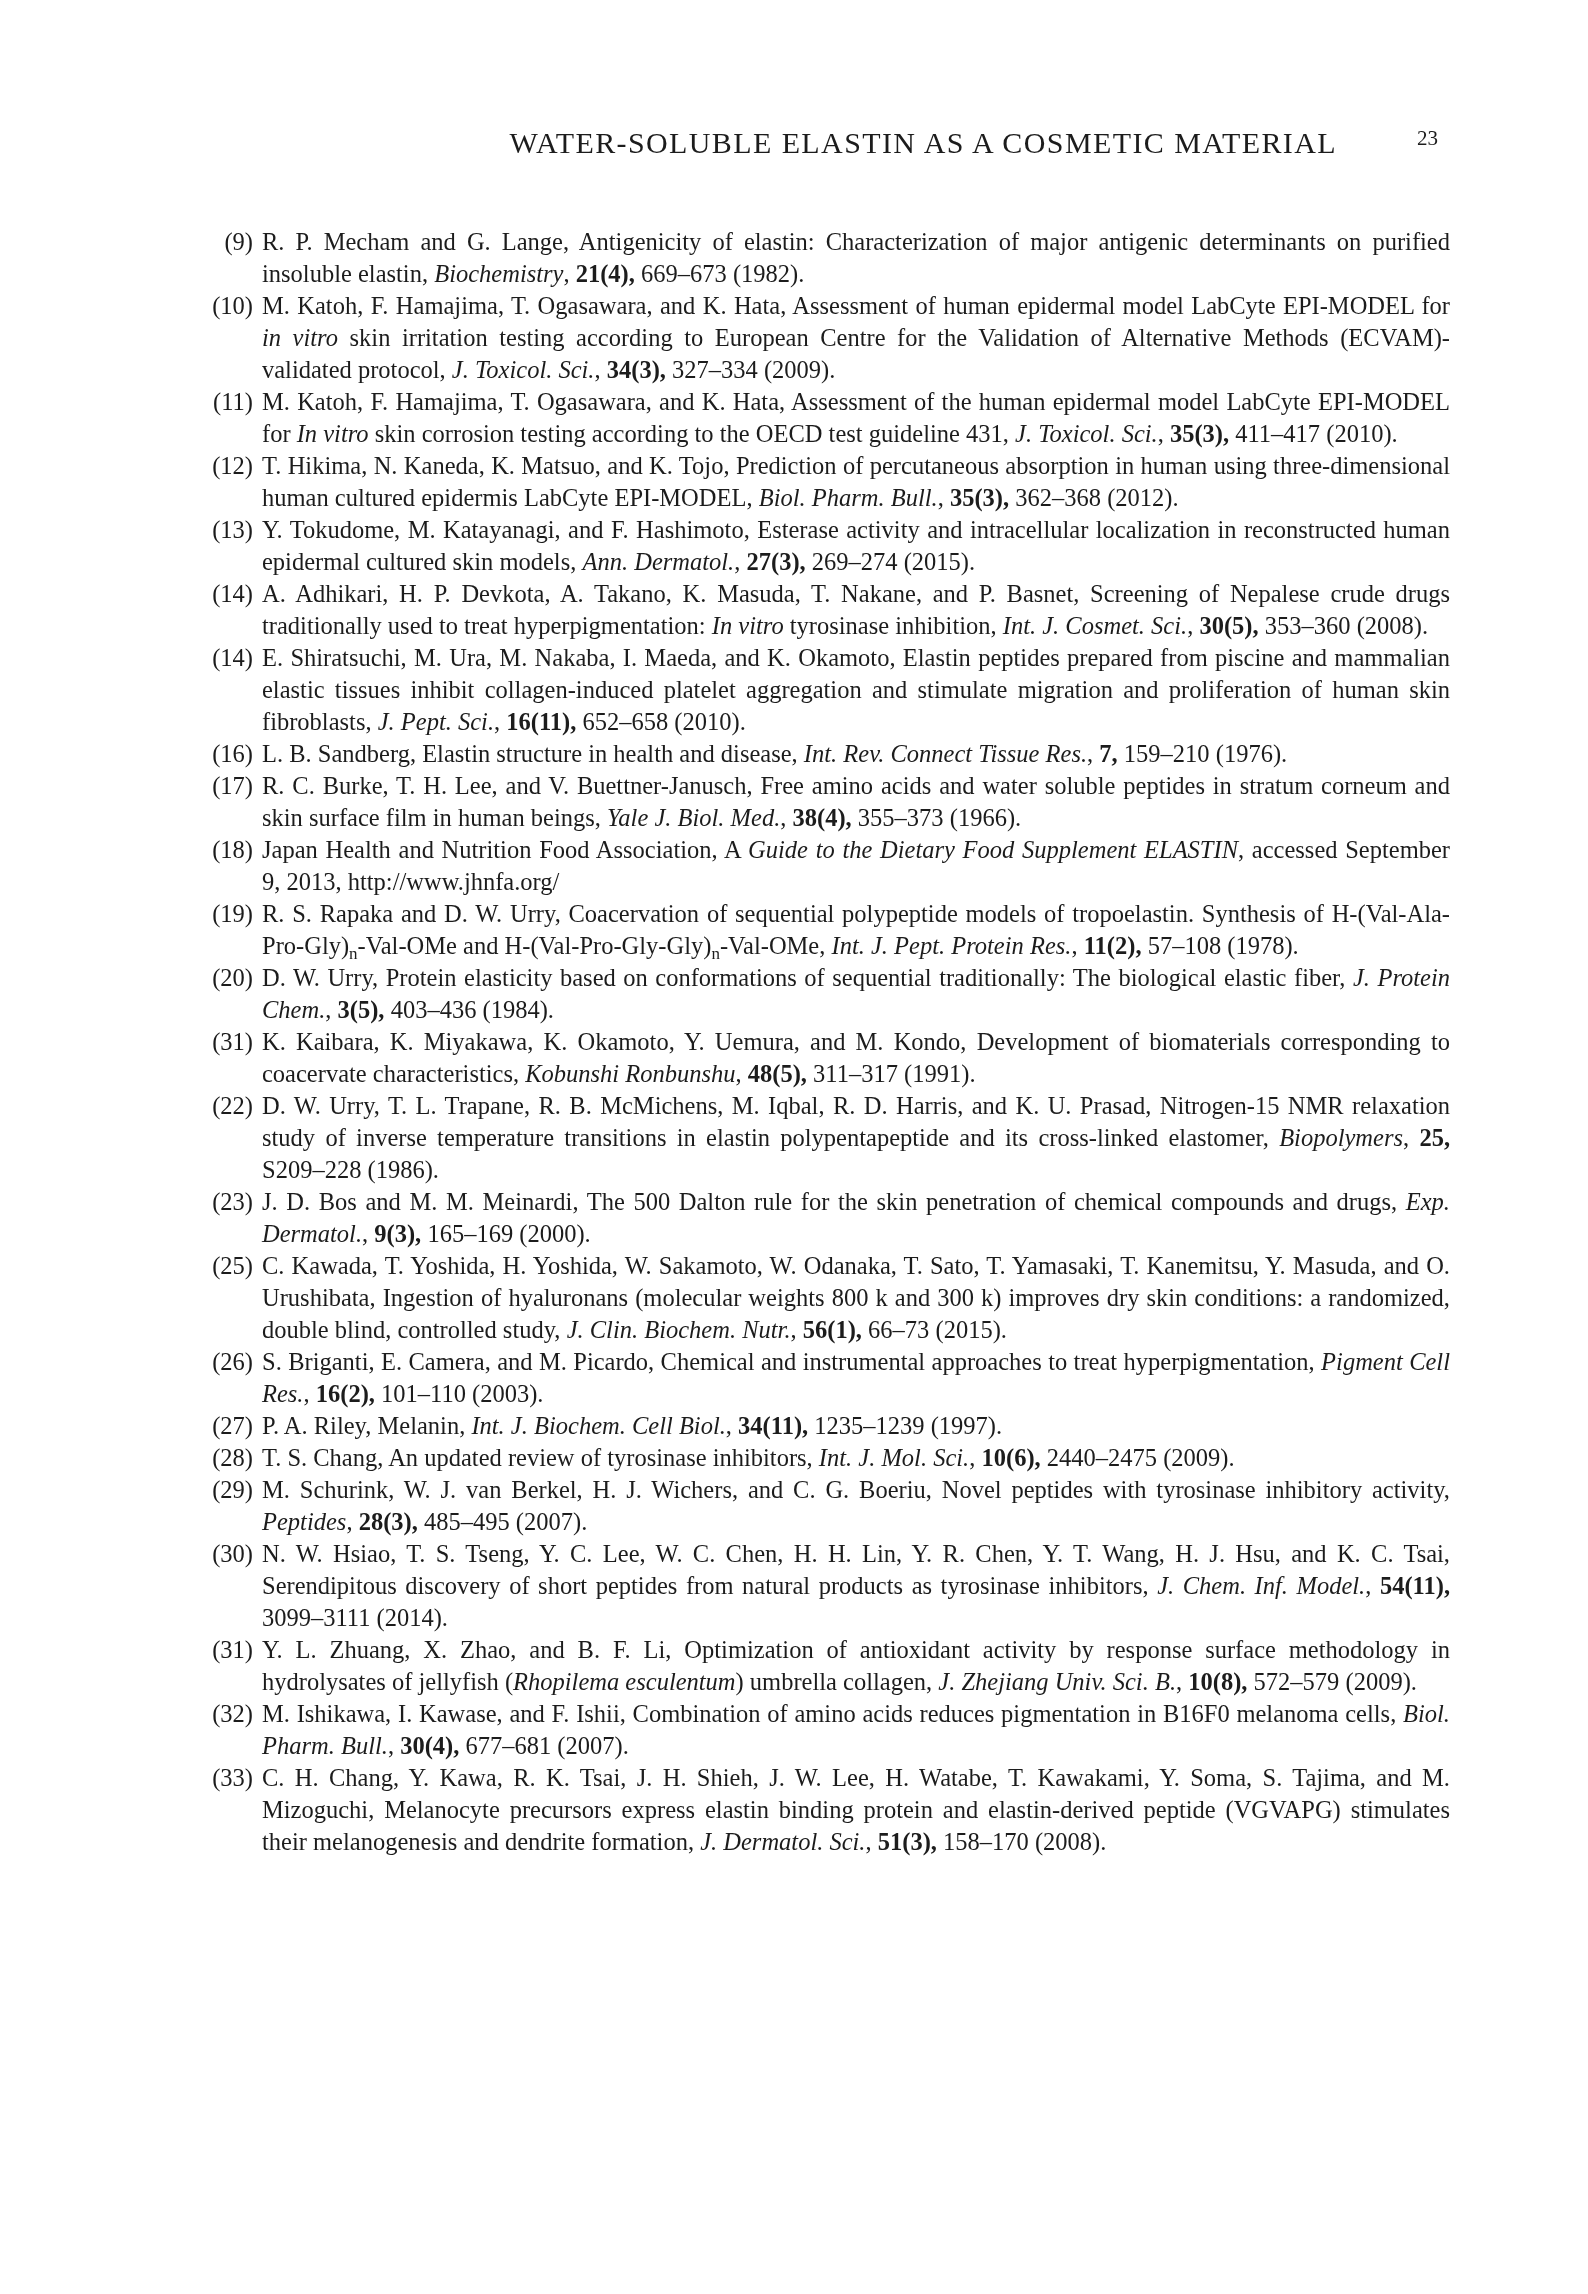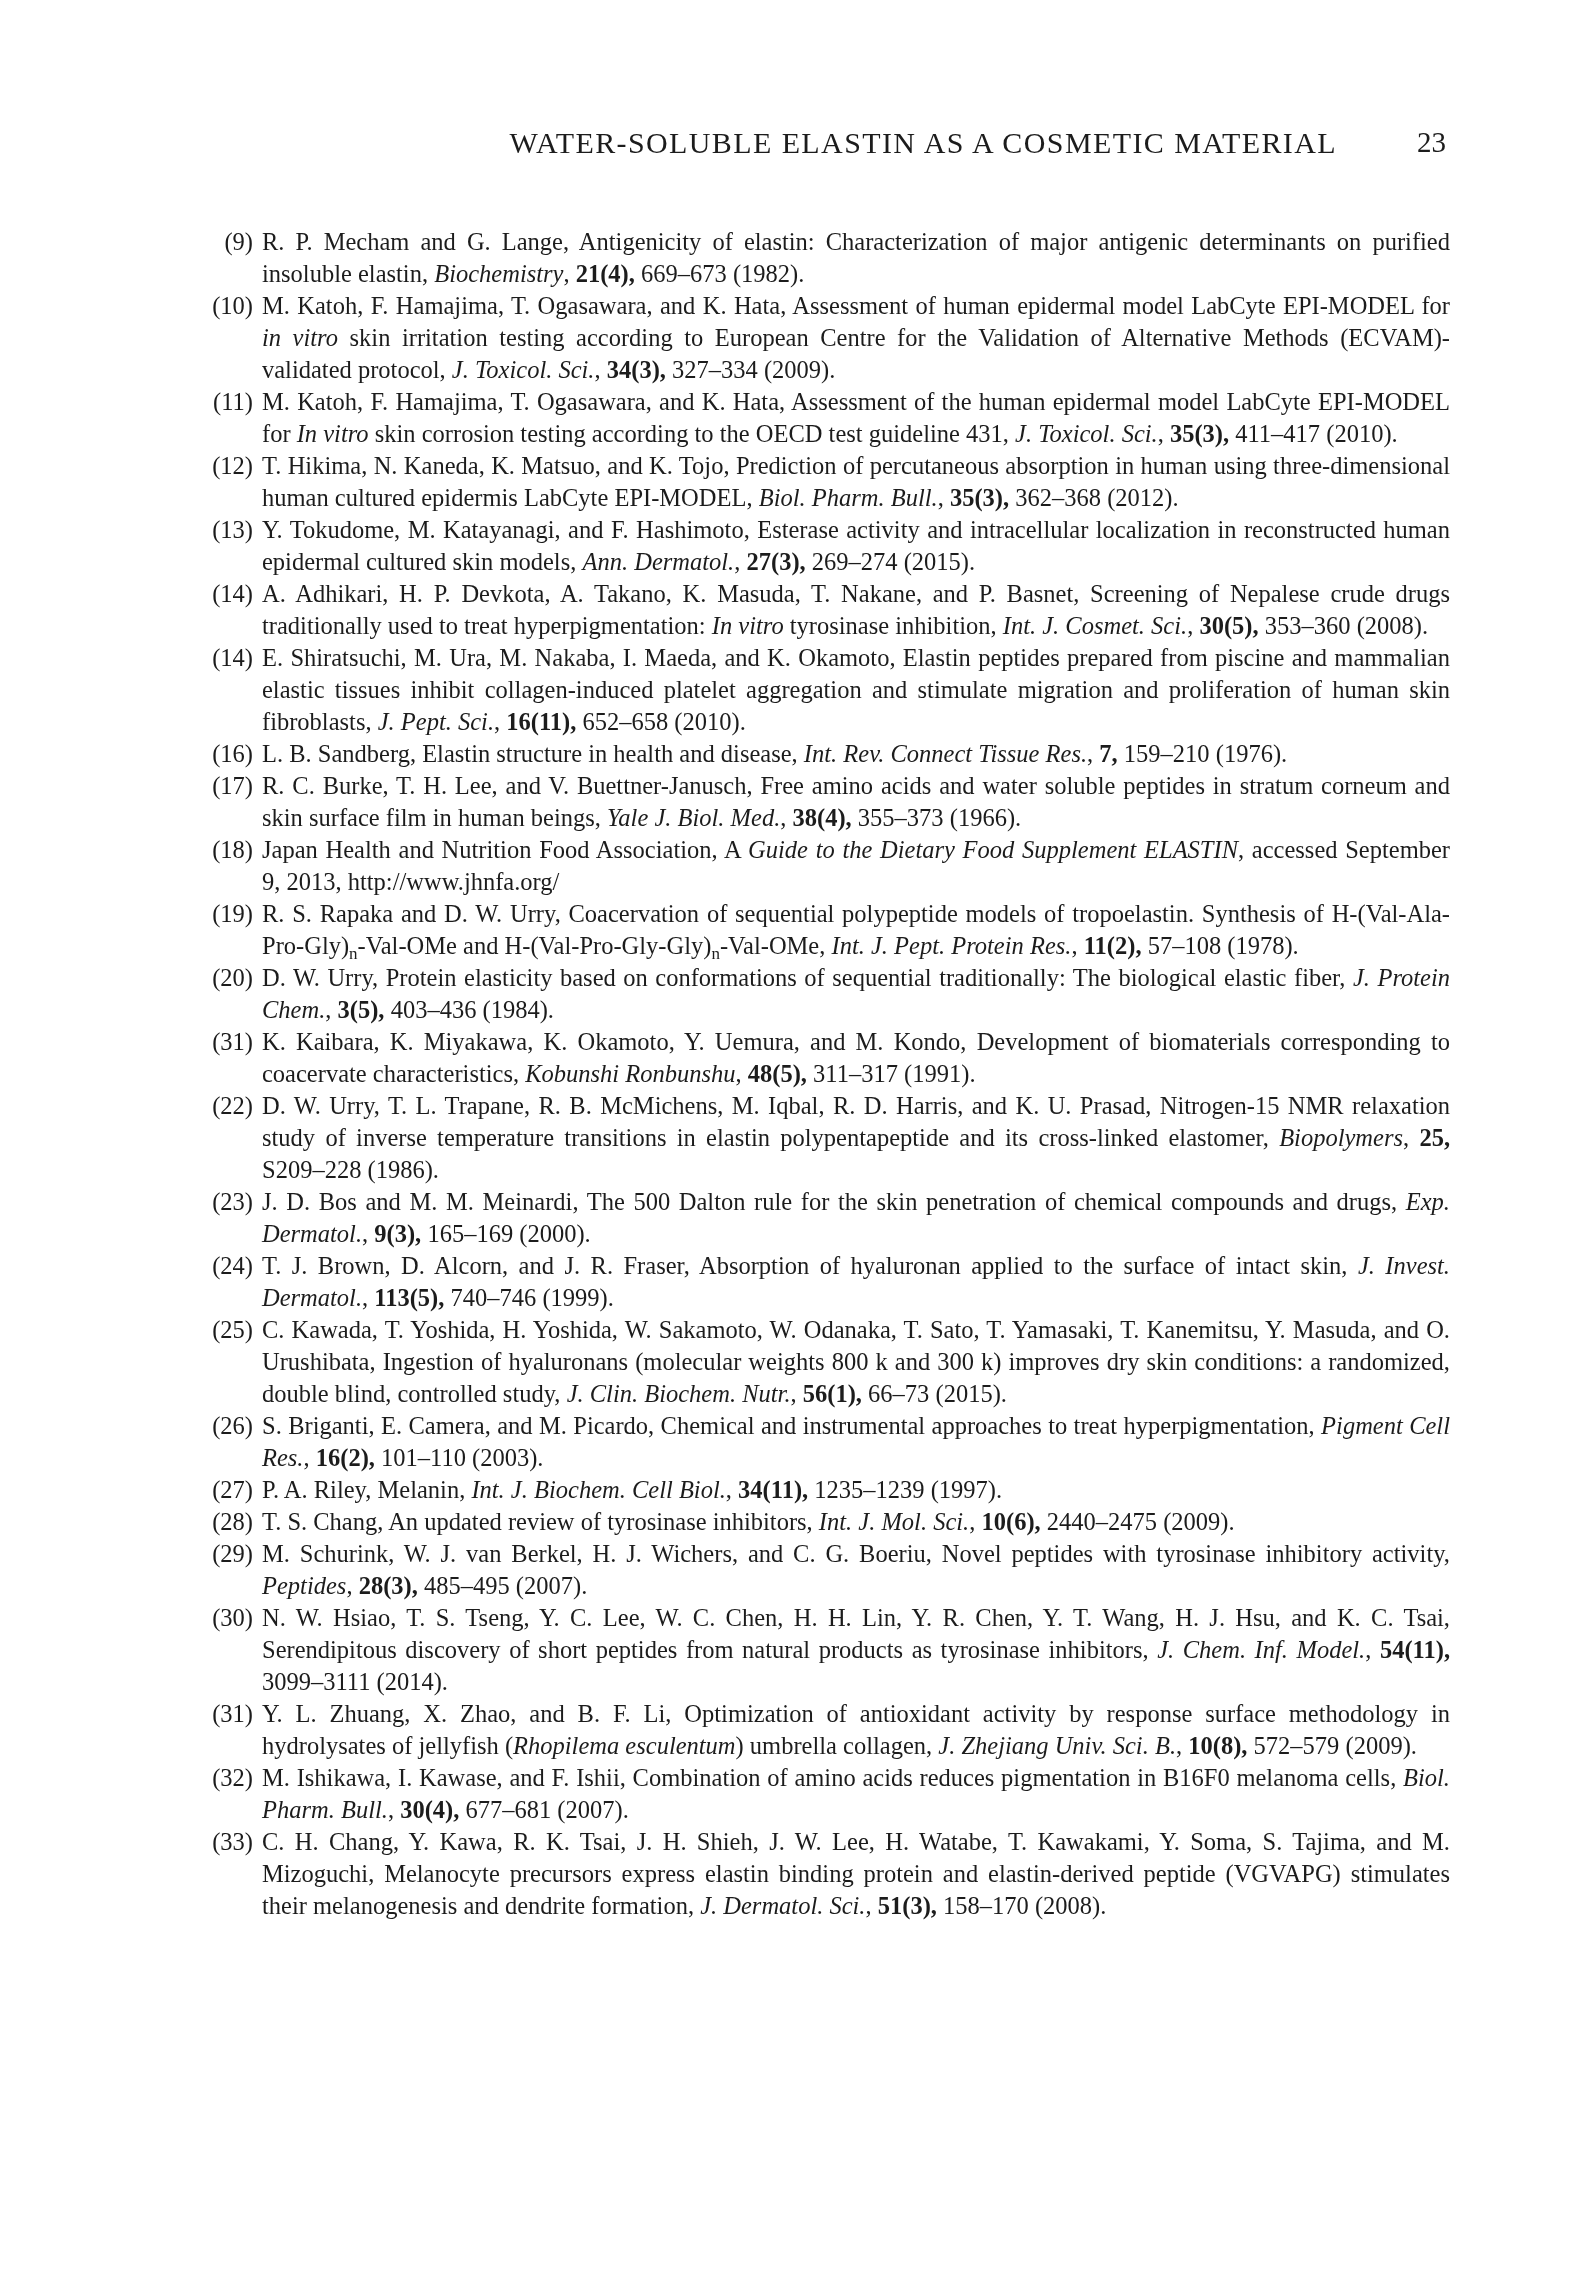--- a/index.html
+++ b/index.html
@@ -28,23 +28,23 @@
     left: 0;
     right: 113px;
     text-align: right;
     font-size: 30px;
     letter-spacing: 1.4px;
     white-space: nowrap;
     color: #1c1c1c;
   }
   .page-number {
     position: absolute;
-    right: 4px;
+    right: 12px;
     top: 0;
-    font-size: 29px;
+    font-size: 21px;
     color: #1c1c1c;
   }
   .refs {
     position: absolute;
     top: 226px;
     left: 198px;
     width: 1252px;
     margin: 0;
     padding: 0;
     list-style: none;
@@ -143,24 +143,20 @@
       </li>
       <li class="ref">
         <span class="ref-num">(22)</span>
         <div class="ref-body"><span>D. W. Urry, T. L. Trapane, R. B. McMichens, M. Iqbal, R. D. Harris, and K. U. Prasad, Nitrogen-15 NMR relaxation study of inverse temperature transitions in elastin polypentapeptide and its cross-linked elastomer, </span><em>Biopolymers</em><span>, </span><strong>25,</strong><span> S209–228 (1986).</span></div>
       </li>
       <li class="ref">
         <span class="ref-num">(23)</span>
         <div class="ref-body"><span>J. D. Bos and M. M. Meinardi, The 500 Dalton rule for the skin penetration of chemical compounds and drugs, </span><em>Exp. Dermatol.</em><span>, </span><strong>9(3),</strong><span> 165–169 (2000).</span></div>
       </li>
       <li class="ref">
-        <span class="ref-num">(24)</span>
-        <div class="ref-body"><span>T. J. Brown, D. Alcorn, and J. R. Fraser, Absorption of hyaluronan applied to the surface of intact skin, </span><em>J. Invest. Dermatol.</em><span>, </span><strong>113(5),</strong><span> 740–746 (1999).</span></div>
-      </li>
-      <li class="ref">
         <span class="ref-num">(25)</span>
         <div class="ref-body"><span>C. Kawada, T. Yoshida, H. Yoshida, W. Sakamoto, W. Odanaka, T. Sato, T. Yamasaki, T. Kanemitsu, Y. Masuda, and O. Urushibata, Ingestion of hyaluronans (molecular weights 800 k and 300 k) improves dry skin conditions: a randomized, double blind, controlled study, </span><em>J. Clin. Biochem. Nutr.</em><span>, </span><strong>56(1),</strong><span> 66–73 (2015).</span></div>
       </li>
       <li class="ref">
         <span class="ref-num">(26)</span>
         <div class="ref-body"><span>S. Briganti, E. Camera, and M. Picardo, Chemical and instrumental approaches to treat hyperpigmentation, </span><em>Pigment Cell Res.</em><span>, </span><strong>16(2),</strong><span> 101–110 (2003).</span></div>
       </li>
       <li class="ref">
         <span class="ref-num">(27)</span>
         <div class="ref-body"><span>P. A. Riley, Melanin, </span><em>Int. J. Biochem. Cell Biol.</em><span>, </span><strong>34(11),</strong><span> 1235–1239 (1997).</span></div>

